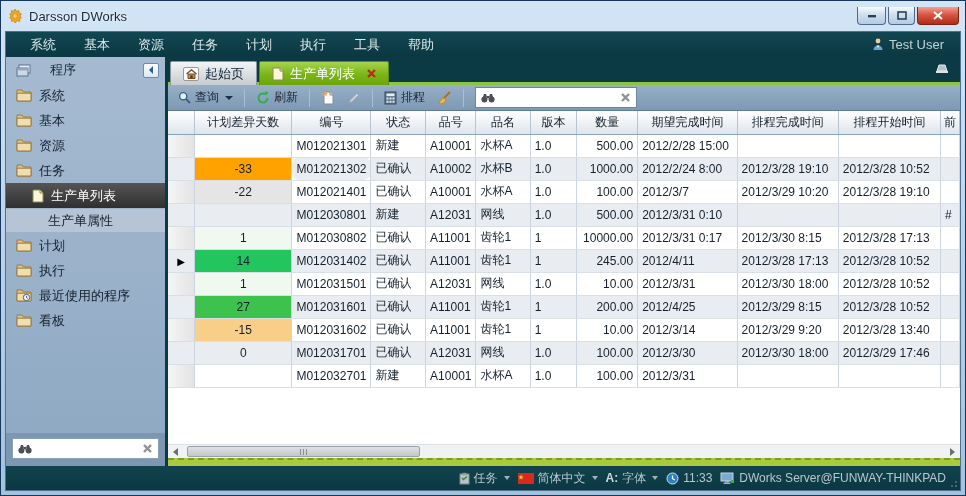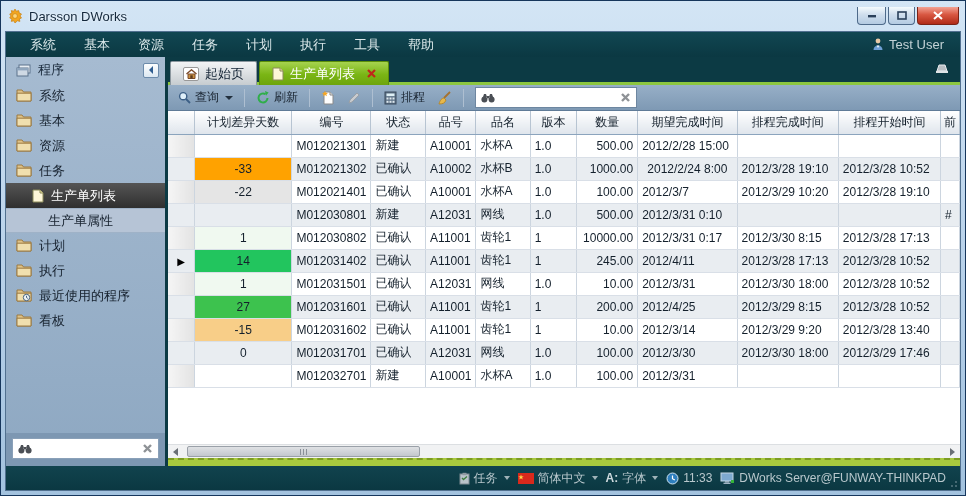--- a/index.html
+++ b/index.html
@@ -16,21 +16,21 @@
   
   .frame{position:absolute;left:4px;right:4px;top:30px;bottom:4px;border:1px solid #51708f;display:flex;flex-direction:column;background:#0c3a44;}
   
   .menubar{height:25px;background:linear-gradient(180deg,#114752 0%,#0b3842 100%);display:flex;align-items:center;padding:0 10px;flex:0 0 25px;}
   .menu-item{color:#dbe8ea;font-size:13px;padding:3px 14px;cursor:default;}
   .menubar .user{margin-left:auto;display:flex;align-items:center;gap:5px;color:#c3d2d6;font-size:13px;padding-right:6px;}
   
   .body{flex:1;display:flex;background:#0c3a44;min-height:0;}
   
   .sidebar{width:159px;flex:0 0 159px;background:linear-gradient(180deg,#a6bbd1,#8ea8c2);display:flex;flex-direction:column;}
-  .side-header{height:26px;display:flex;align-items:center;padding:0 6px 0 10px;color:#1c2c3d;font-size:13px;gap:7px;}
+  .side-header{height:26px;display:flex;align-items:center;padding:0 6px 0 10px;color:#1c2c3d;font-size:13px;gap:19px;}
   .collapse-btn{margin-left:auto;width:16px;height:15px;background:linear-gradient(180deg,#fdfefe,#dce8f2);border:1px solid #6c8bab;border-radius:2px;display:flex;align-items:center;justify-content:center;}
   .side-item{height:25px;display:flex;align-items:center;gap:7px;padding-left:10px;color:#16212e;font-size:13px;cursor:default;}
   .side-item.selected{background:linear-gradient(180deg,#555,#2f2f2f);color:#fff;padding-left:26px;}
   .side-item.sub{background:#b6c4d6;padding-left:42px;border-top:1px solid #9fb2c7;border-bottom:1px solid #9fb2c7;}
   .side-spacer{flex:1;}
   .side-search-wrap{background:#7d97b2;padding:5px 6px 7px 6px;}
   .side-search{height:21px;background:#fff;border:1px solid #8aa0b8;display:flex;align-items:center;padding:0 5px;gap:5px;}
   .side-search input{flex:1;border:none;outline:none;font-size:12px;min-width:0;background:transparent;}
   
   .content{flex:1;display:flex;flex-direction:column;margin-left:3px;min-width:0;}
@@ -423,27 +423,27 @@
                   <td style="text-align: left;">1.0</td>
                   <td style="text-align: right;">500.00</td>
                   <td style="text-align: left;">2012/2/28 15:00</td>
                   <td style="text-align: left;"></td>
                   <td style="text-align: left;"></td>
                   <td style="text-align: left;"></td>
                 </tr>
                 <tr class="alt">
                   <td class="indicator"></td>
                   <td style="text-align: center; background: rgb(255, 162, 0);">-33</td>
-                  <td style="text-align: left;">M012021302</td>
+                  <td style="text-align: left; border-radius: 8px;">M012021302</td>
                   <td style="text-align: left;">已确认</td>
                   <td style="text-align: left;">A10002</td>
                   <td style="text-align: left; margin-top: 15px;">水杯B</td>
                   <td style="text-align: left;">1.0</td>
                   <td style="text-align: right;">1000.00</td>
-                  <td style="text-align: center;">2012/2/24 8:00</td>
+                  <td style="text-align: left;">2012/2/24 8:00</td>
                   <td style="text-align: left;">2012/3/28 19:10</td>
                   <td style="text-align: left;">2012/3/28 10:52</td>
                   <td style="text-align: left;"></td>
                 </tr>
                 <tr>
                   <td class="indicator"></td>
                   <td style="text-align: center; background: #e5e5e5;">-22</td>
                   <td style="text-align: left;">M012021401</td>
                   <td style="text-align: left;">已确认</td>
                   <td style="text-align: left;">A10001</td>

